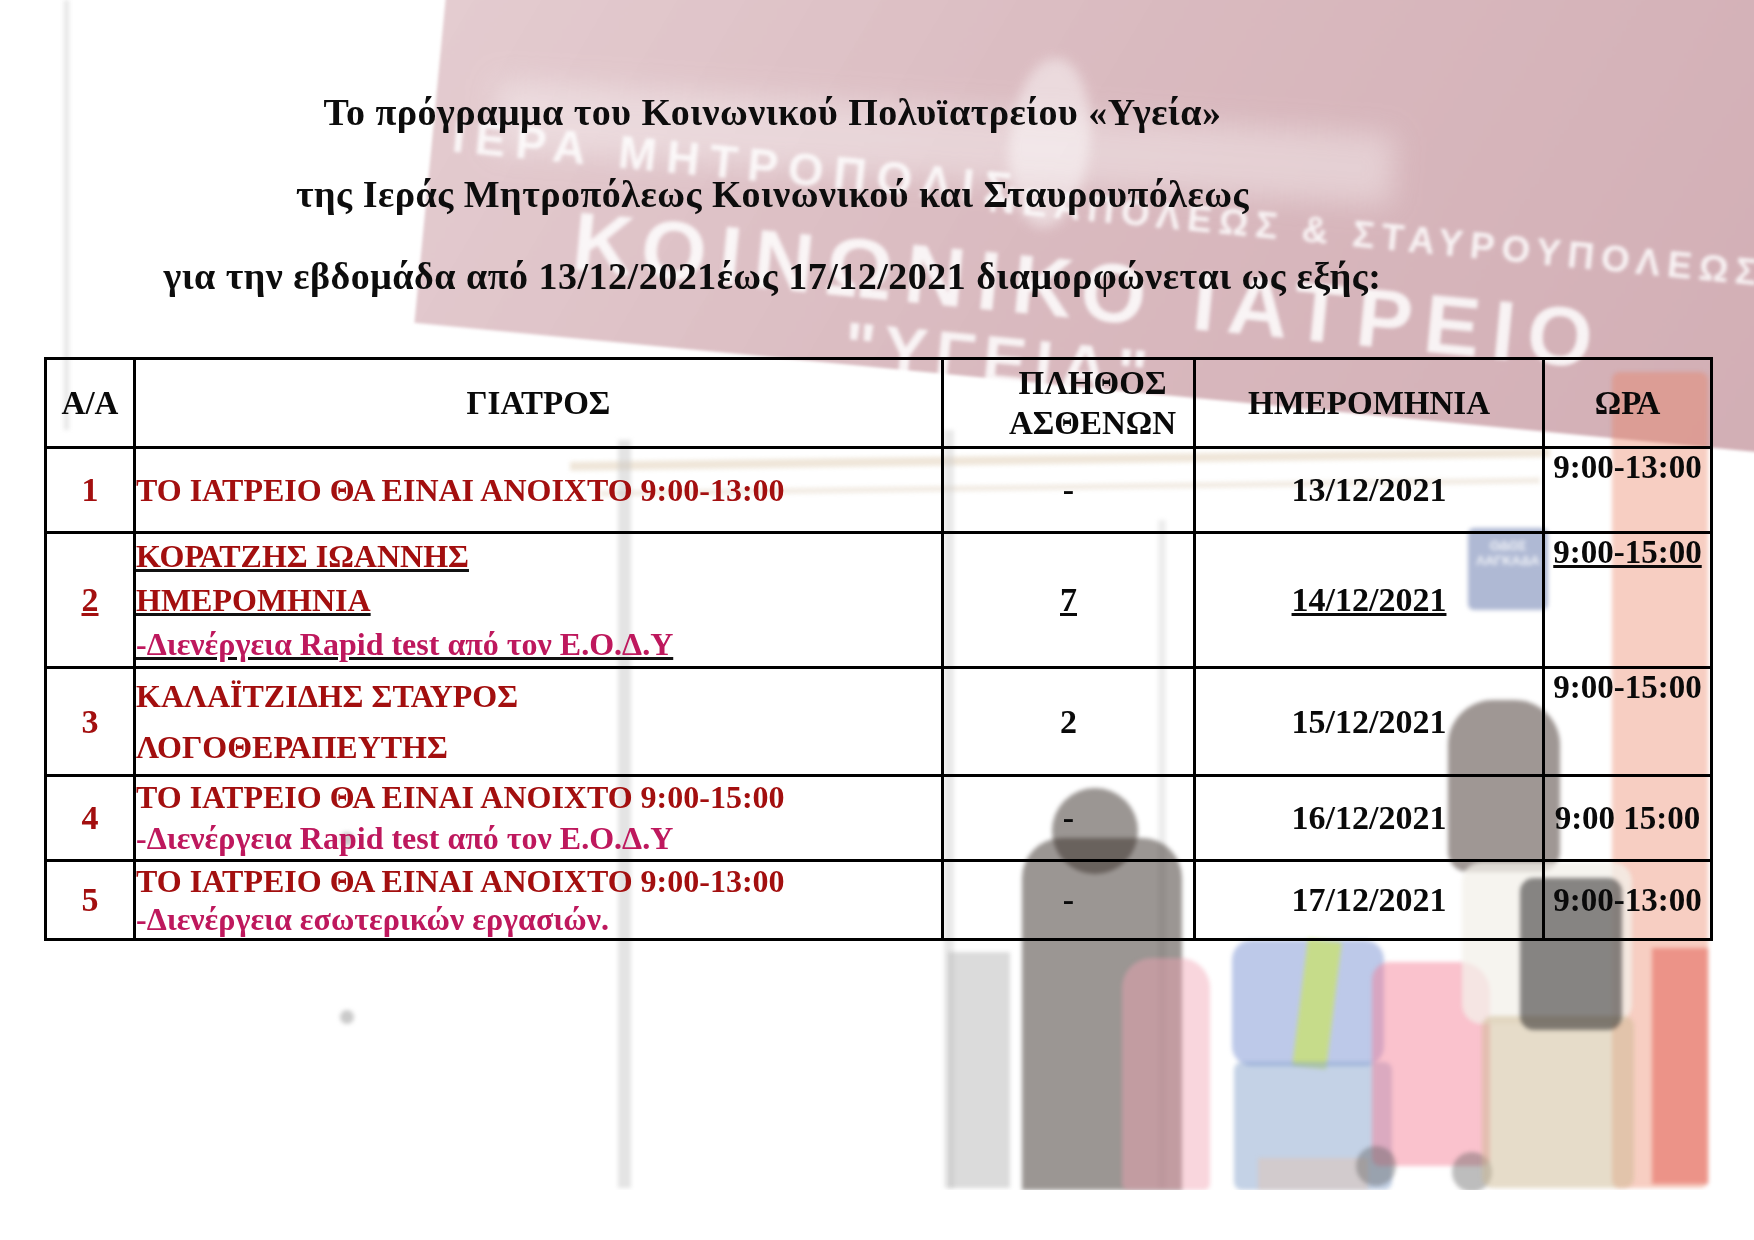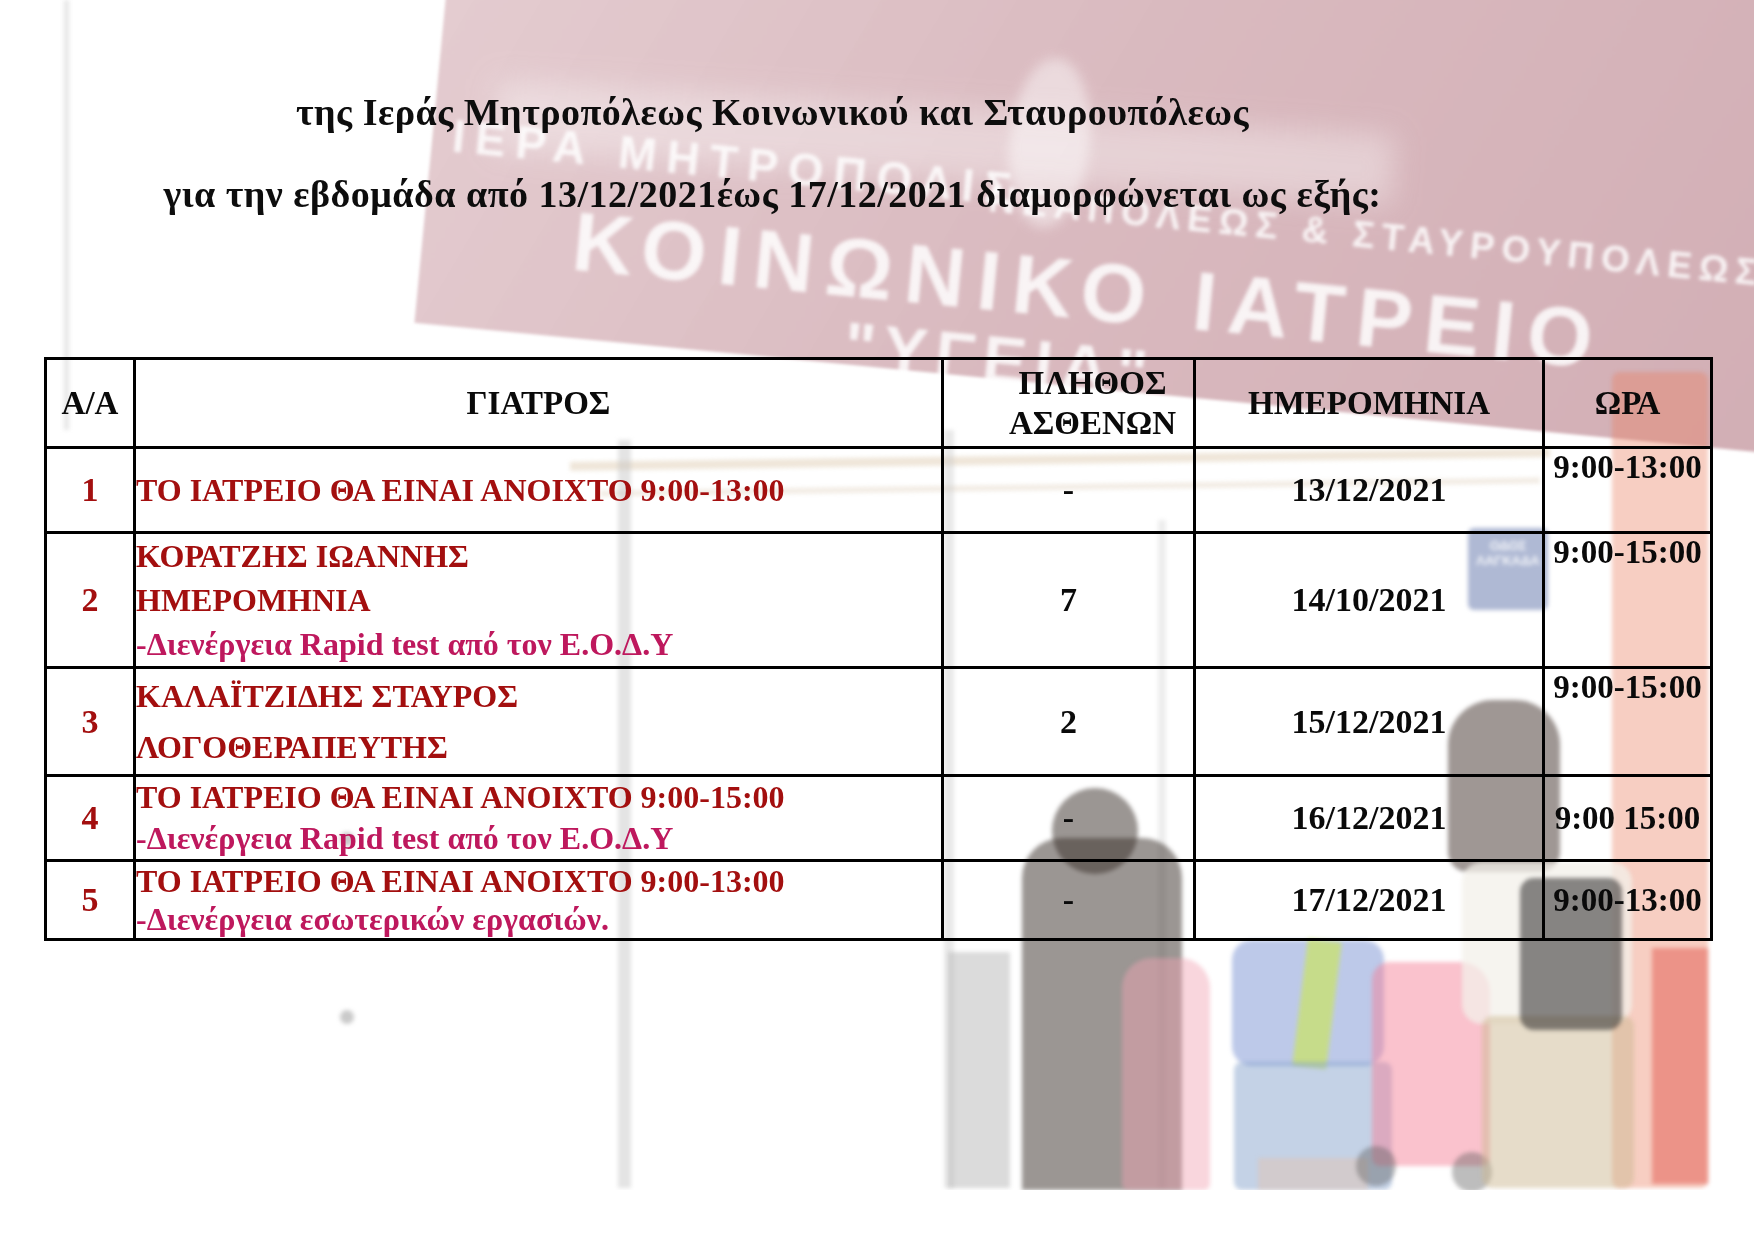--- a/index.html
+++ b/index.html
@@ -77,21 +77,21 @@
   td.idx{color:#A30F0F;text-align:center;font-size:34px;vertical-align:middle;}
   td.doctor{vertical-align:middle;padding-left:10px;font-size:32px;}
   .dline{white-space:nowrap;}
   .dline.red{color:#A30F0F;}
   .dline.black{color:#be185d;}
   td.patients,td.vdate{color:#0a0a0a;text-align:center;font-size:34px;vertical-align:middle;}
   td.vtime{color:#0a0a0a;text-align:center;font-size:33px;}
   td.vtime.va-top{vertical-align:top;padding-top:5px;}
   td.vtime.va-mid{vertical-align:middle;}
   .r1 td{height:82px;}
-  .r2 td{height:132px;} .r2 .dline{line-height:44px;}
+  .r2 td{height:132px;text-decoration:underline;} .r2 .dline{line-height:44px;}
   .r3 td{height:105px;} .r3 .dline{line-height:51px;}
   .r4 td{height:80px;}  .r4 .dline{line-height:41px;}
   .r5 td{height:72px;}  .r5 .dline{line-height:38px;}
 </style>
 </head>
 <body>
 
 <div id="photo-layer">
   <div class="ph sign">
     <div class="sign-streak"></div>
@@ -127,20 +127,21 @@
   <div class="ph wheel wheelA"></div>
   <div class="ph wheel wheelB"></div>
   <div class="ph hair-dark"></div>
   <div class="ph shirt-white"></div>
   <div class="ph khaki"></div>
   <div class="ph bag-black"></div>
   <div class="ph photo-bottom-mask"></div>
 </div>
 
 <div id="title-block">
+  <div class="title-line">Το πρόγραμμα του Κοινωνικού Πολυϊατρείου «Υγεία»</div>
   <div class="title-line">της Ιεράς Μητροπόλεως Κοινωνικού και Σταυρουπόλεως</div>
   <div class="title-line">για την εβδομάδα από 13/12/2021έως 17/12/2021 διαμορφώνεται ως εξής:</div>
 </div>
 
 <table id="schedule-table">
   <colgroup>
       <col class="c1">
       <col class="c2">
       <col class="c3">
       <col class="c4">
@@ -169,21 +170,21 @@
   </tr>
 
   <tr class="r2">
     <td class="idx">2</td>
     <td class="doctor">
       <div class="dline red">ΚΟΡΑΤΖΗΣ ΙΩΑΝΝΗΣ</div>
       <div class="dline red">ΗΜΕΡΟΜΗΝΙΑ</div>
       <div class="dline black">-Διενέργεια Rapid test από τον Ε.Ο.Δ.Υ</div>
     </td>
     <td class="patients">7</td>
-    <td class="vdate">14/10/2021</td>
+    <td class="vdate">14/12/2021</td>
     <td class="vtime va-top">9:00-15:00</td>
   </tr>
 
   <tr class="r3">
     <td class="idx">3</td>
     <td class="doctor">
       <div class="dline red">ΚΑΛΑΪΤΖΙΔΗΣ ΣΤΑΥΡΟΣ</div>
       <div class="dline red">ΛΟΓΟΘΕΡΑΠΕΥΤΗΣ</div>
     </td>
     <td class="patients">2</td>

